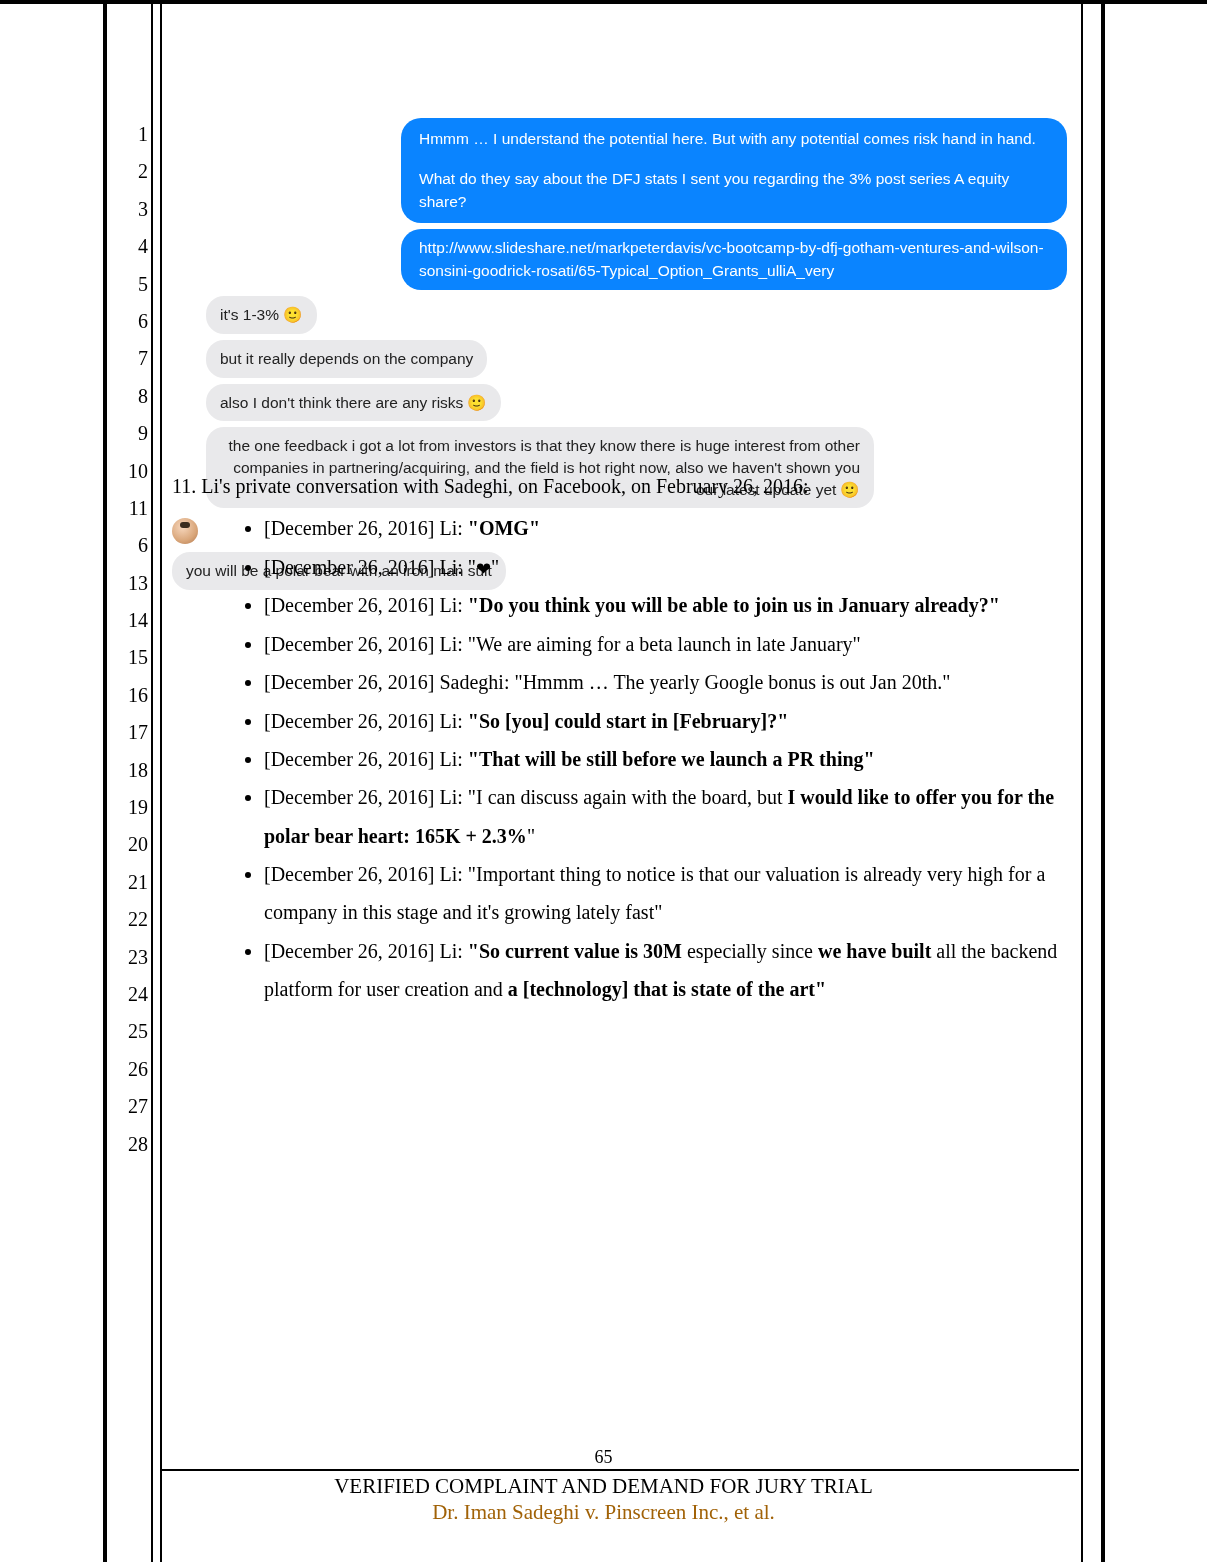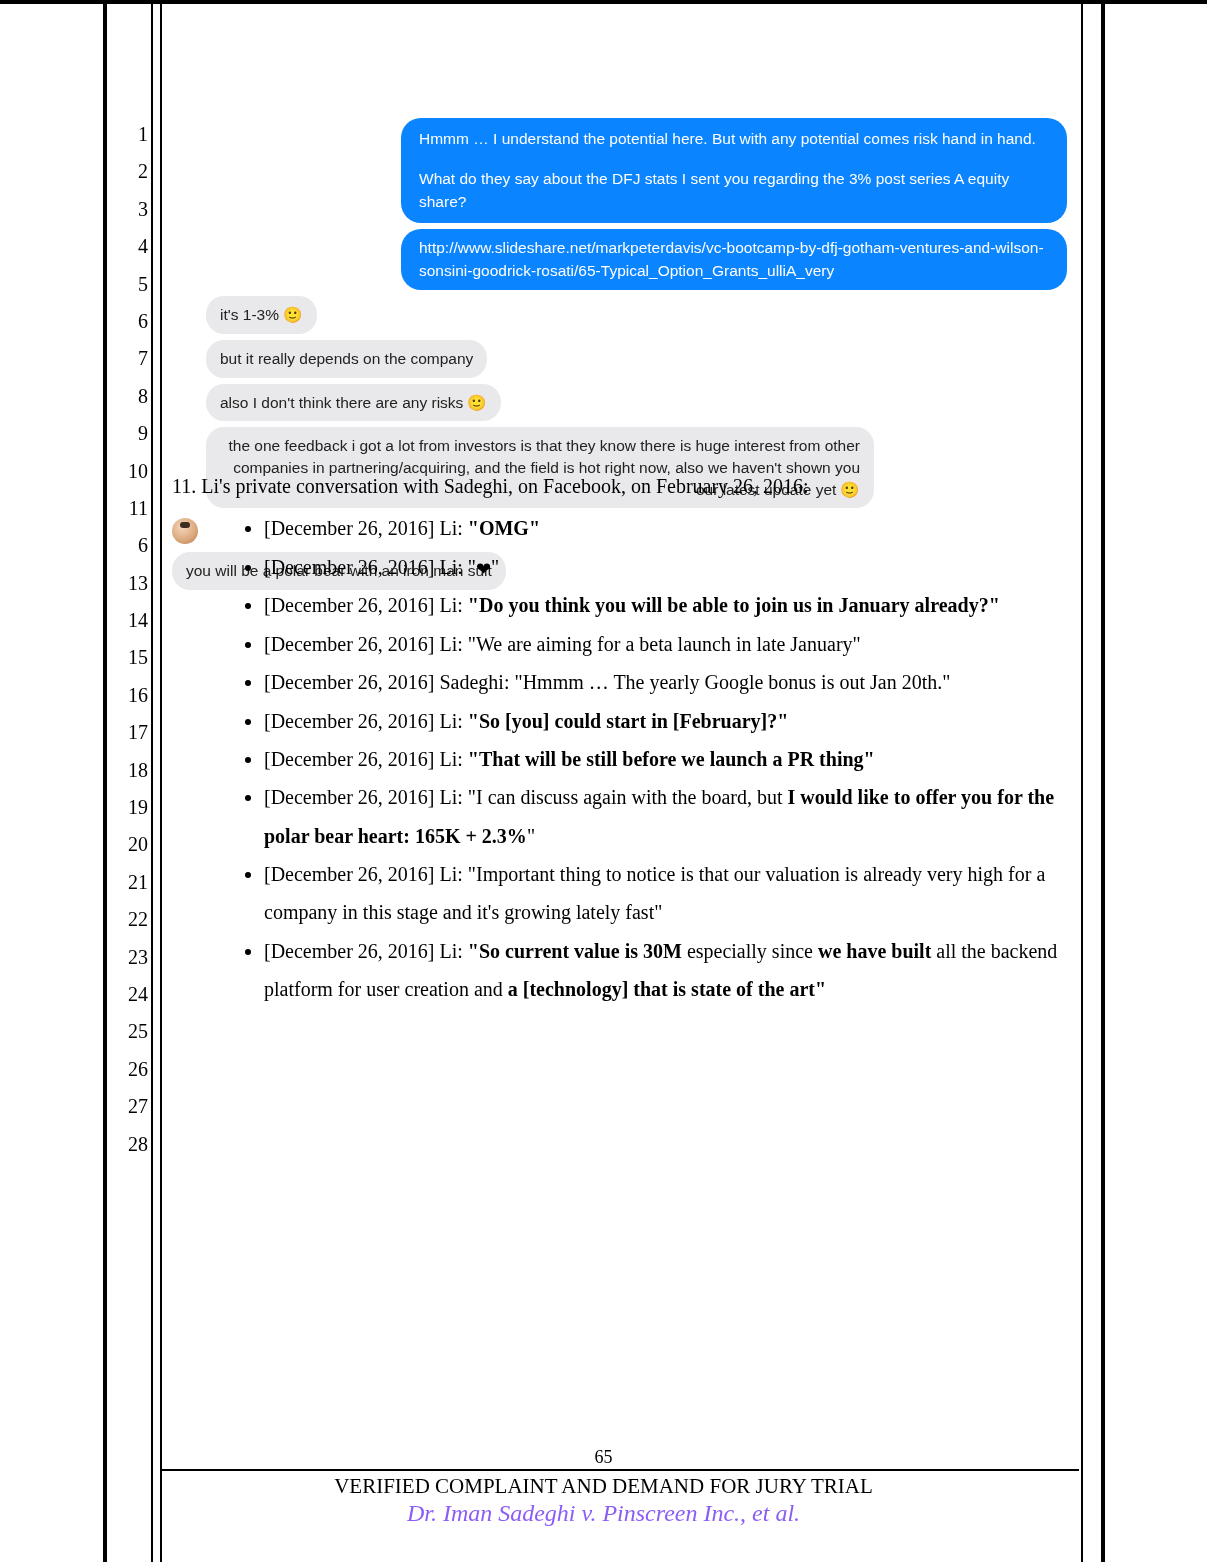--- a/index.html
+++ b/index.html
@@ -177,23 +177,22 @@
     left: 0; right: 0;
     top: 1474px;
     text-align: center;
     font-size: 21px;
   }
   .footer2 {
     position: absolute;
     left: 0; right: 0;
     top: 1500px;
     text-align: center;
-    font-size: 24px;
-    font-style: italic;
-    color: #8b5cf6;
+    font-size: 21px;
+    color: #a16207;
   }
 </style>
 </head>
 <body>
 
 <div class="page">
   <div class="frame-top"></div>
   <div class="frame-left"></div>
   <div class="frame-right"></div>
   <div class="rule-left"></div>

